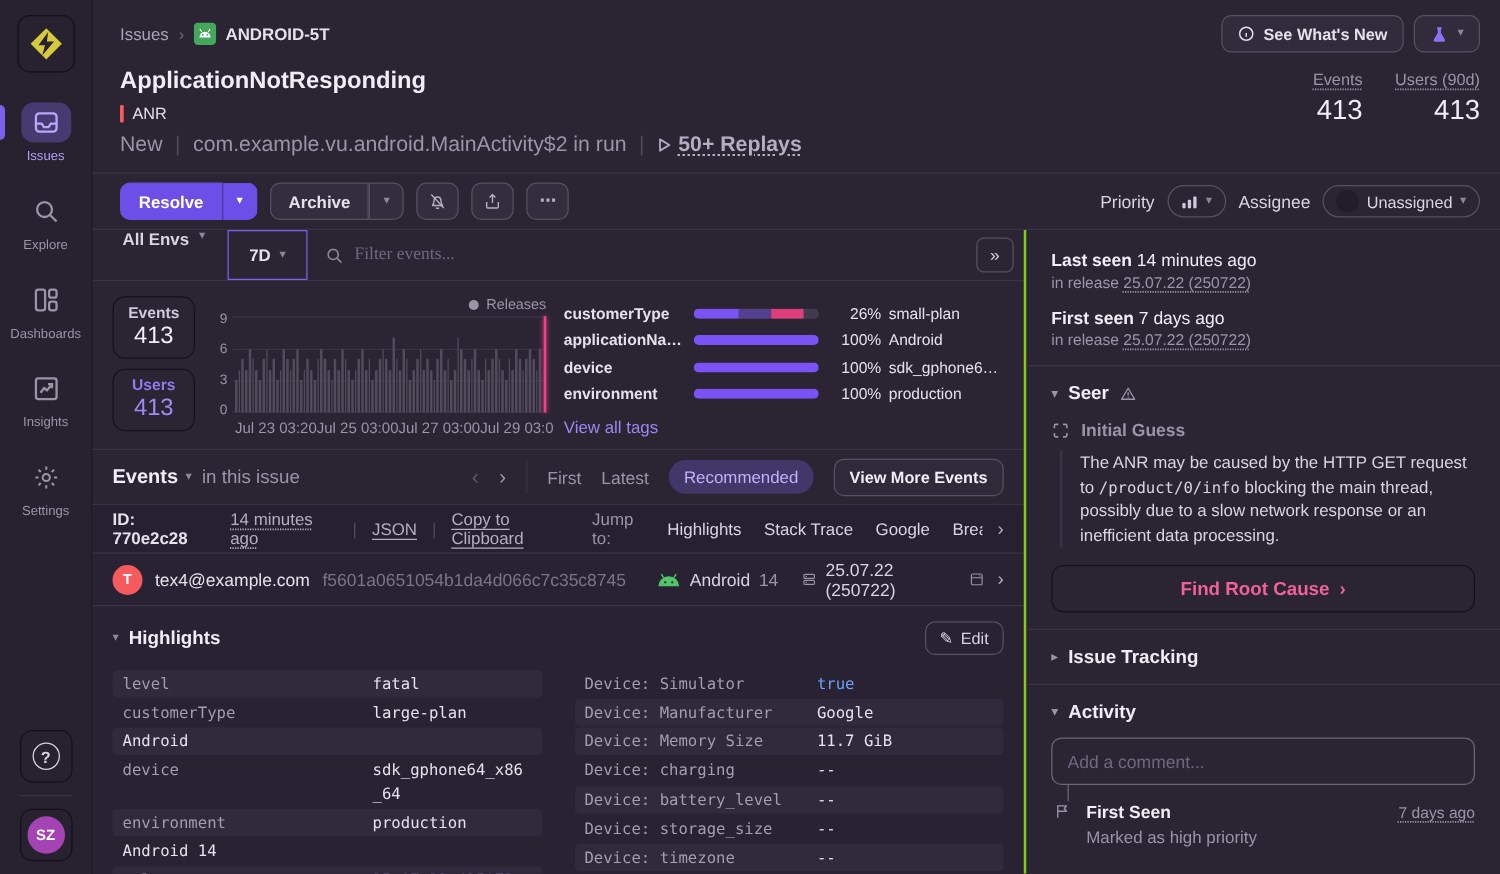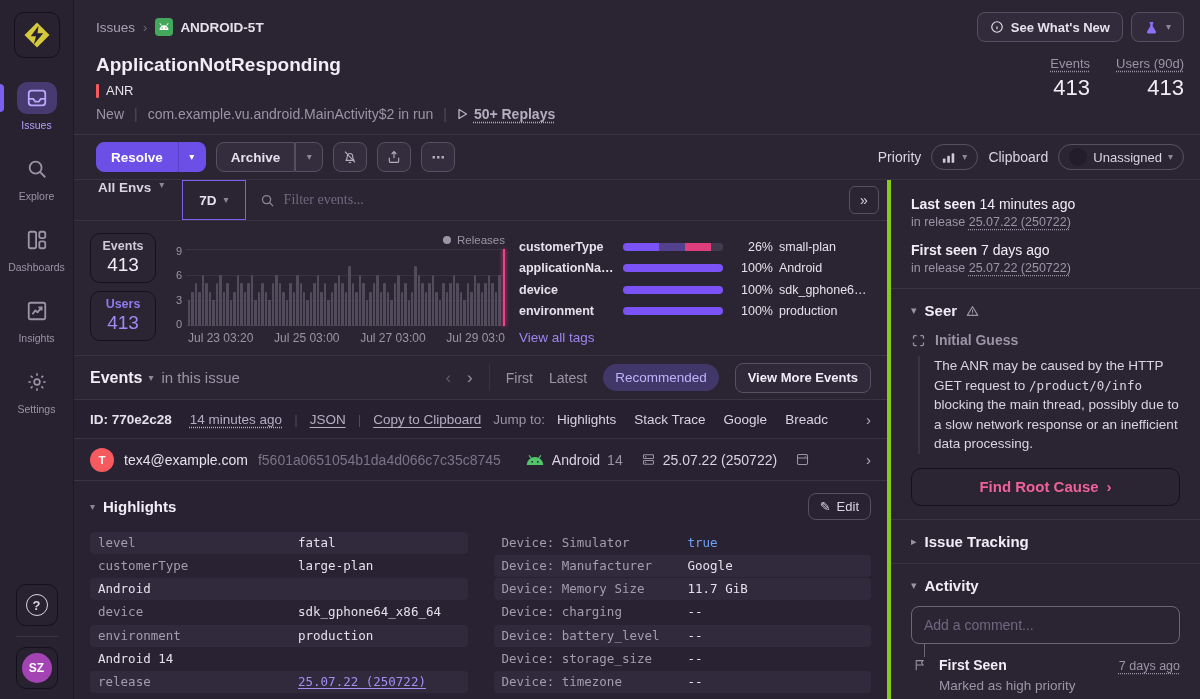--- a/index.html
+++ b/index.html
@@ -47,21 +47,21 @@
   .header-actions { margin-left:auto; display:flex; gap:8px; }
   .hbtn { height:30px; border:1px solid #565062; border-radius:8px; background:#312b3b; color:#e6e0ec;
     font-size:13px; font-weight:bold; display:flex; align-items:center; gap:7px; padding:0 12px; cursor:pointer;
     font-family:inherit; }
   .title-row { display:flex; margin-top:12px; }
   .title-left { flex:1; min-width:0; }
   .page-title { font-size:19px; font-weight:bold; color:#f1ecf7; }
   .level-row { display:flex; align-items:center; margin-top:7px; }
   .level-bar { width:3px; height:14px; background:#f55a5f; border-radius:1px; margin-right:7px; }
   .level-text { font-size:13px; color:#e6e0ec; }
-  .meta-row { display:flex; align-items:center; gap:10px; margin-top:8px; font-size:14px; color:#9b94a7; }
+  .meta-row { display:flex; align-items:center; gap:10px; margin-top:8px; font-size:17px; color:#9b94a7; }
   .meta-sep { color:#4f4960; }
   .replay-link { display:flex; align-items:center; gap:6px; color:#b5aec2; font-weight:bold; cursor:pointer; }
   .replay-text { text-decoration:underline dotted; text-underline-offset:3px; }
   .header-stats { display:flex; gap:26px; align-items:flex-start; padding-top:2px; }
   .stat-col { display:flex; flex-direction:column; align-items:flex-end; }
   .stat-label { font-size:13px; color:#9b94a7; text-decoration:underline dotted; text-underline-offset:3px; cursor:pointer; }
   .stat-value { font-size:22px; color:#f1ecf7; margin-top:4px; }
 
   
   .toolbar { display:flex; align-items:center; padding:0 16px 0 22px; height:45px; border-bottom:1px solid #3a3344; gap:10px; }
@@ -173,21 +173,21 @@
   .hl-row { display:grid; grid-template-columns:200px 1fr; padding:2px 8px; border-radius:4px; margin-bottom:1px;
     font-family:"DejaVu Sans Mono","Liberation Mono",monospace; font-size:12.5px; line-height:1.45; }
   #hl-right .hl-row { grid-template-columns:186px 1fr; }
   .hl-row.striped { background:#302a3c; }
   .hl-key { color:#a39daf; }
   .hl-val { color:#e6e0ec; word-break:break-all; }
   .hl-val.link { color:#a18ff5; text-decoration:underline; text-underline-offset:2px; cursor:pointer; }
   .hl-val.bool { color:#6ea1f7; }
 
   
-  .right-panel { width:313px; flex-shrink:0; border-left:4px solid #84cc16; padding:16px 20px 0; overflow:hidden; }
+  .right-panel { width:381px; flex-shrink:0; border-left:2px solid #84cc16; padding:16px 20px 0; overflow:hidden; }
   .seen-block { margin-bottom:13px; }
   .seen-line1 { font-size:14px; color:#f1ecf7; }
   .seen-line1 b { font-weight:bold; }
   .seen-line2 { font-size:12.5px; color:#9b94a7; margin-top:3px; }
   .rel-link { text-decoration:underline dotted; text-underline-offset:3px; cursor:pointer; }
   .rp-divider { height:1px; background:#3a3344; margin:13px -20px; }
   .rp-section-header { display:flex; align-items:center; gap:8px; font-size:15px; font-weight:bold; color:#f1ecf7; cursor:pointer; }
   .rp-chev { color:#9b94a7; font-size:11px; }
   .seer-warn { color:#9b94a7; display:flex; }
   .guess-header { display:flex; align-items:center; gap:9px; margin-top:13px; color:#9b94a7; font-size:14px; font-weight:bold; }
@@ -375,21 +375,21 @@
       <div class="toolbar-right">
         <span class="tb-label">Priority</span>
         <button class="pill">
           <svg width="14" height="11" viewBox="0 0 16 12" fill="#cfc9da">
               <rect x="1" y="7" width="3" height="5" rx="1"></rect>
               <rect x="6" y="4" width="3" height="8" rx="1"></rect>
               <rect x="11" y="1" width="3" height="11" rx="1"></rect>
             </svg>
           <span class="chev">▾</span>
         </button>
-        <span class="tb-label">Clipboard</span>
+        <span class="tb-label">Assignee</span>
         <button class="pill">
           <span class="assignee-avatar"></span>
           <span>Unassigned</span>
           <span class="chev">▾</span>
         </button>
       </div>
     </div>
 
     <div class="content-row">
 

